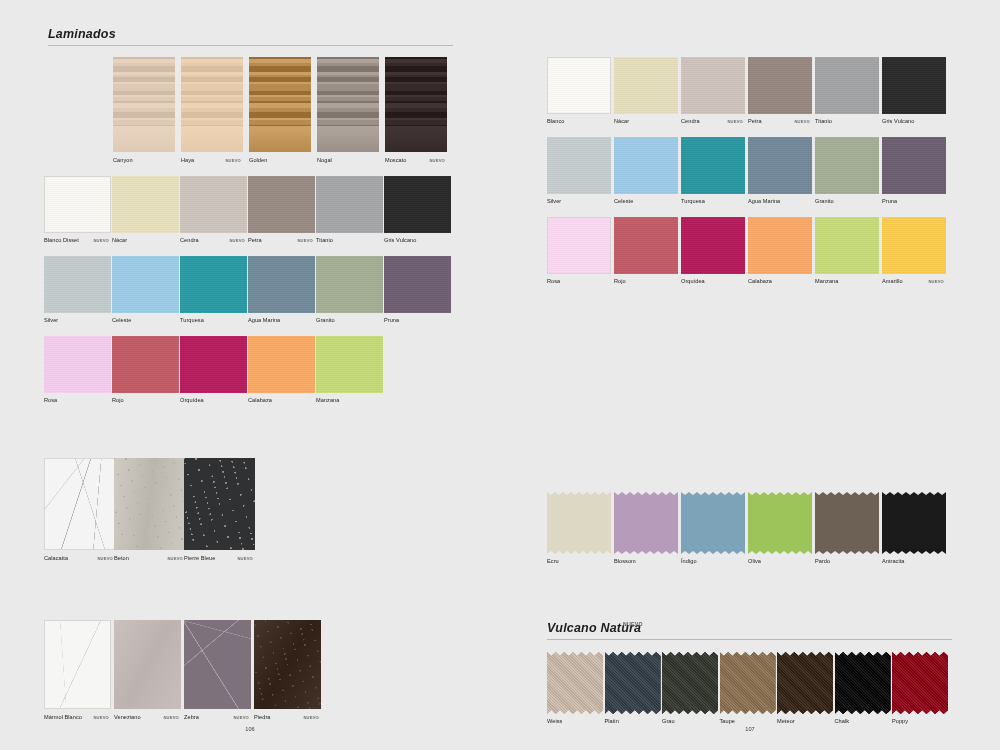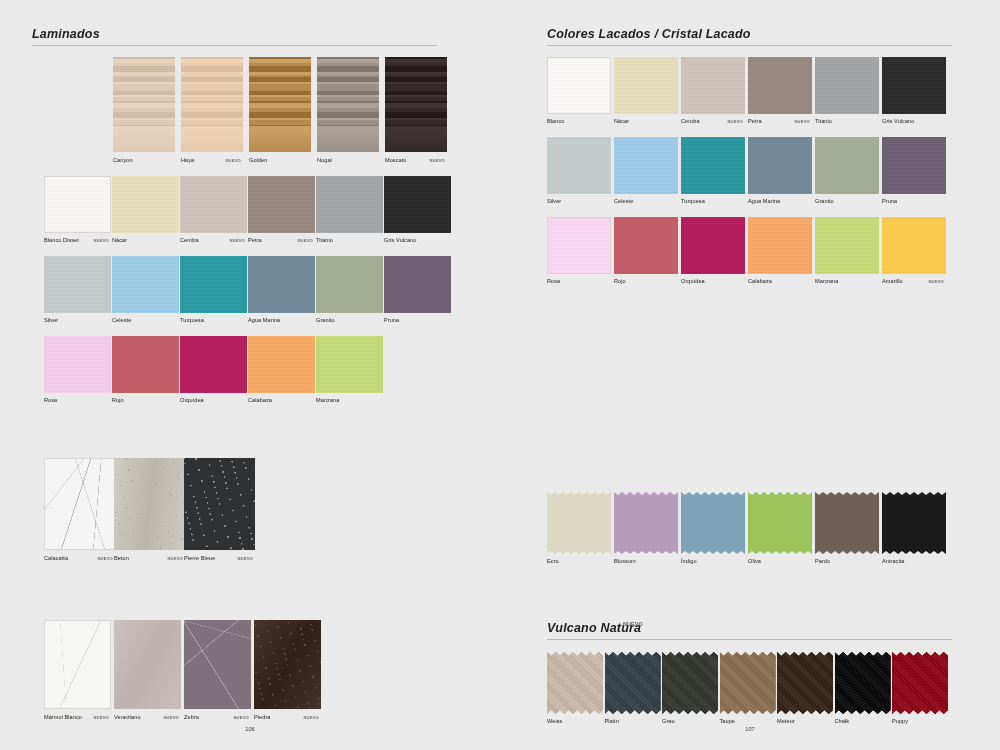--- a/index.html
+++ b/index.html
@@ -59,21 +59,21 @@
   .pagenum{
     position:absolute;font-size:5.6px;color:#3a3a3a;
     text-align:center;width:40px;
   }
 </style>
 </head>
 <body>
 
 <div class="page page-left">
 
-  <div class="section" style="left:32px;top:24px;width:410px;">
+  <div class="section" style="left:48px;top:24px;width:410px;">
     <div class="sec-head">
       <span class="sec-title">Laminados</span>
       <span class="sec-rule" style="width:405px;"></span>
     </div>
   </div>
 
   <div class="grid" style="left:113px;top:57px;width:340px;height:110px;">
       <div class="sw" style="left: 0px; width: 62px; height: 95px;">
         <div class="chip" style="background-color: rgb(221, 201, 180); background-image: linear-gradient(rgb(207, 187, 166) 0%, rgb(207, 187, 166) 1.8%, rgb(231, 211, 190) 1.8%, rgb(231, 211, 190) 6.3%, rgb(221, 201, 180) 6.3%, rgb(221, 201, 180) 9%, rgb(207, 187, 166) 9%, rgb(207, 187, 166) 15.3%, rgb(231, 211, 190) 15.3%, rgb(231, 211, 190) 18.9%, rgb(221, 201, 180) 18.9%, rgb(221, 201, 180) 20.7%, rgb(207, 187, 166) 20.7%, rgb(207, 187, 166) 26.1%, rgb(231, 211, 190) 26.1%, rgb(231, 211, 190) 28.8%, rgb(221, 201, 180) 28.8%, rgb(221, 201, 180) 36%, rgb(207, 187, 166) 36%, rgb(207, 187, 166) 39.6%, rgb(231, 211, 190) 39.6%, rgb(231, 211, 190) 42.3%, rgb(221, 201, 180) 42.3%, rgb(221, 201, 180) 46.8%, rgb(207, 187, 166) 46.8%, rgb(207, 187, 166) 48.6%, rgb(231, 211, 190) 48.6%, rgb(231, 211, 190) 54%, rgb(221, 201, 180) 54%, rgb(221, 201, 180) 57.6%, rgb(207, 187, 166) 57.6%, rgb(207, 187, 166) 63.9%, rgb(231, 211, 190) 63.9%, rgb(231, 211, 190) 66.6%, rgb(221, 201, 180) 66.6%, rgb(221, 201, 180) 71.1%, rgb(207, 187, 166) 71.1%, rgb(207, 187, 166) 72.9%, rgb(231, 211, 190) 72.9%, rgb(231, 211, 190) 76.5%, rgb(221, 201, 180) 100%);"></div>
         <span class="lbl" style="top: 100px;">Canyon</span>
@@ -217,26 +217,20 @@
         <span class="lbl" style="top: 94px;">Piedra</span>
         <span class="nuevo" style="top: 95.2px; right: 2px;">NUEVO</span>
       </div>
     </div>
 
   <span class="pagenum" style="left:230px;top:726px;">106</span>
 </div>
 
 <div class="page page-right">
 
-  <div class="section" style="left:47px;top:24px;width:410px;">
-    <div class="sec-head">
-      <span class="sec-title">Colores Lacados / Cristal Lacado</span>
-      <span class="sec-rule" style="width:405px;"></span>
-    </div>
-  </div>
   <div class="grid" style="left:47px;top:57px;width:410px;height:72px;">
       <div class="sw" style="left: 0px; width: 64px; height: 57px;">
         <div class="chip bordered" style="background-color: rgb(248, 246, 242); background-image: repeating-linear-gradient(rgb(252, 250, 246) 0px, rgb(252, 250, 246) 1px, rgb(244, 242, 238) 1px, rgb(244, 242, 238) 2px);"></div>
         <span class="lbl" style="top: 61px;">Blanco</span>
       </div>
       <div class="sw" style="left: 67px; width: 64px; height: 57px;">
         <div class="chip" style="background-color: rgb(227, 220, 186); background-image: repeating-linear-gradient(rgb(231, 224, 190) 0px, rgb(231, 224, 190) 1px, rgb(223, 216, 182) 1px, rgb(223, 216, 182) 2px);"></div>
         <span class="lbl" style="top: 61px;">Nácar</span>
       </div>
       <div class="sw" style="left: 134px; width: 64px; height: 57px;">

